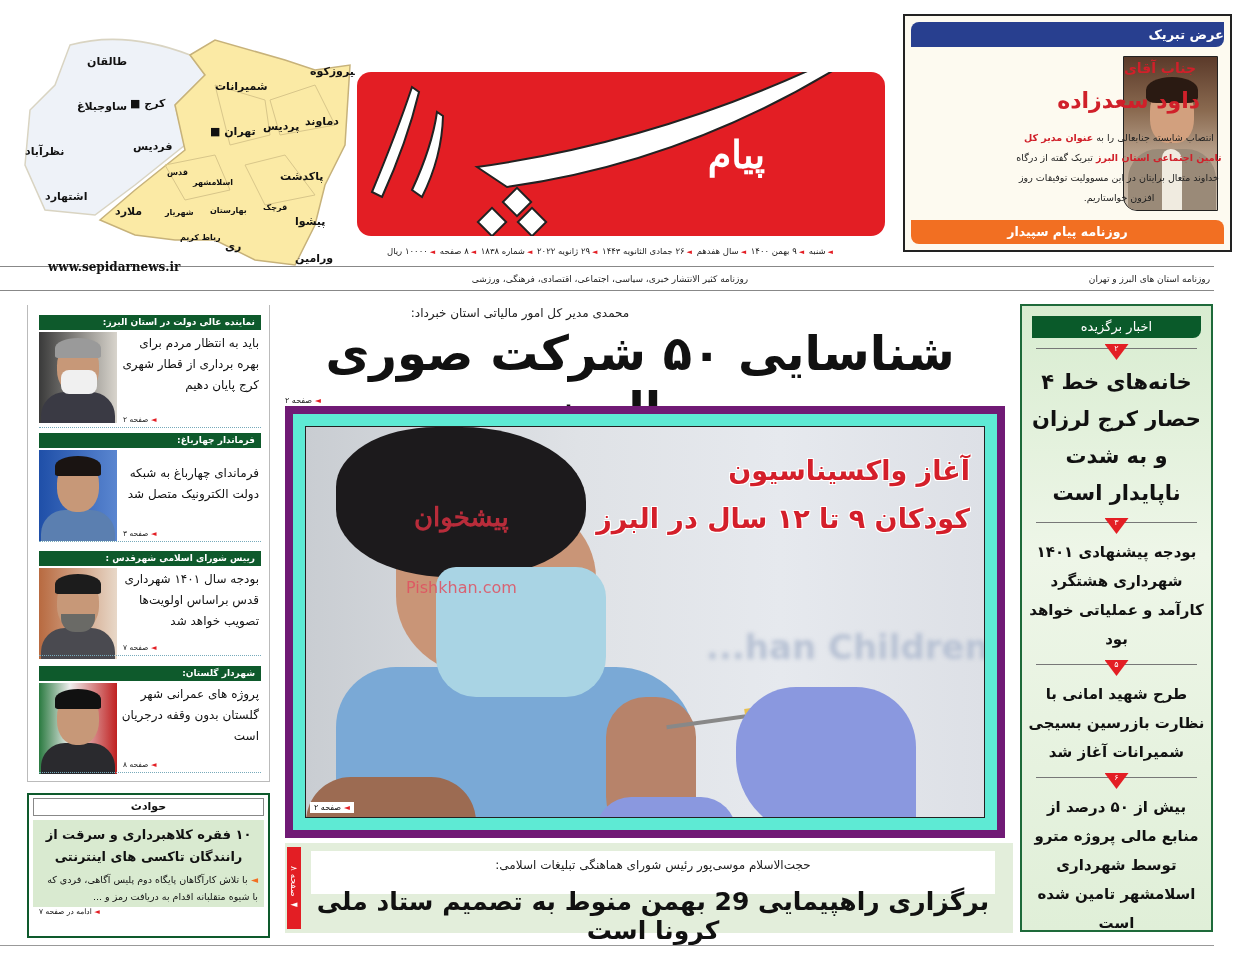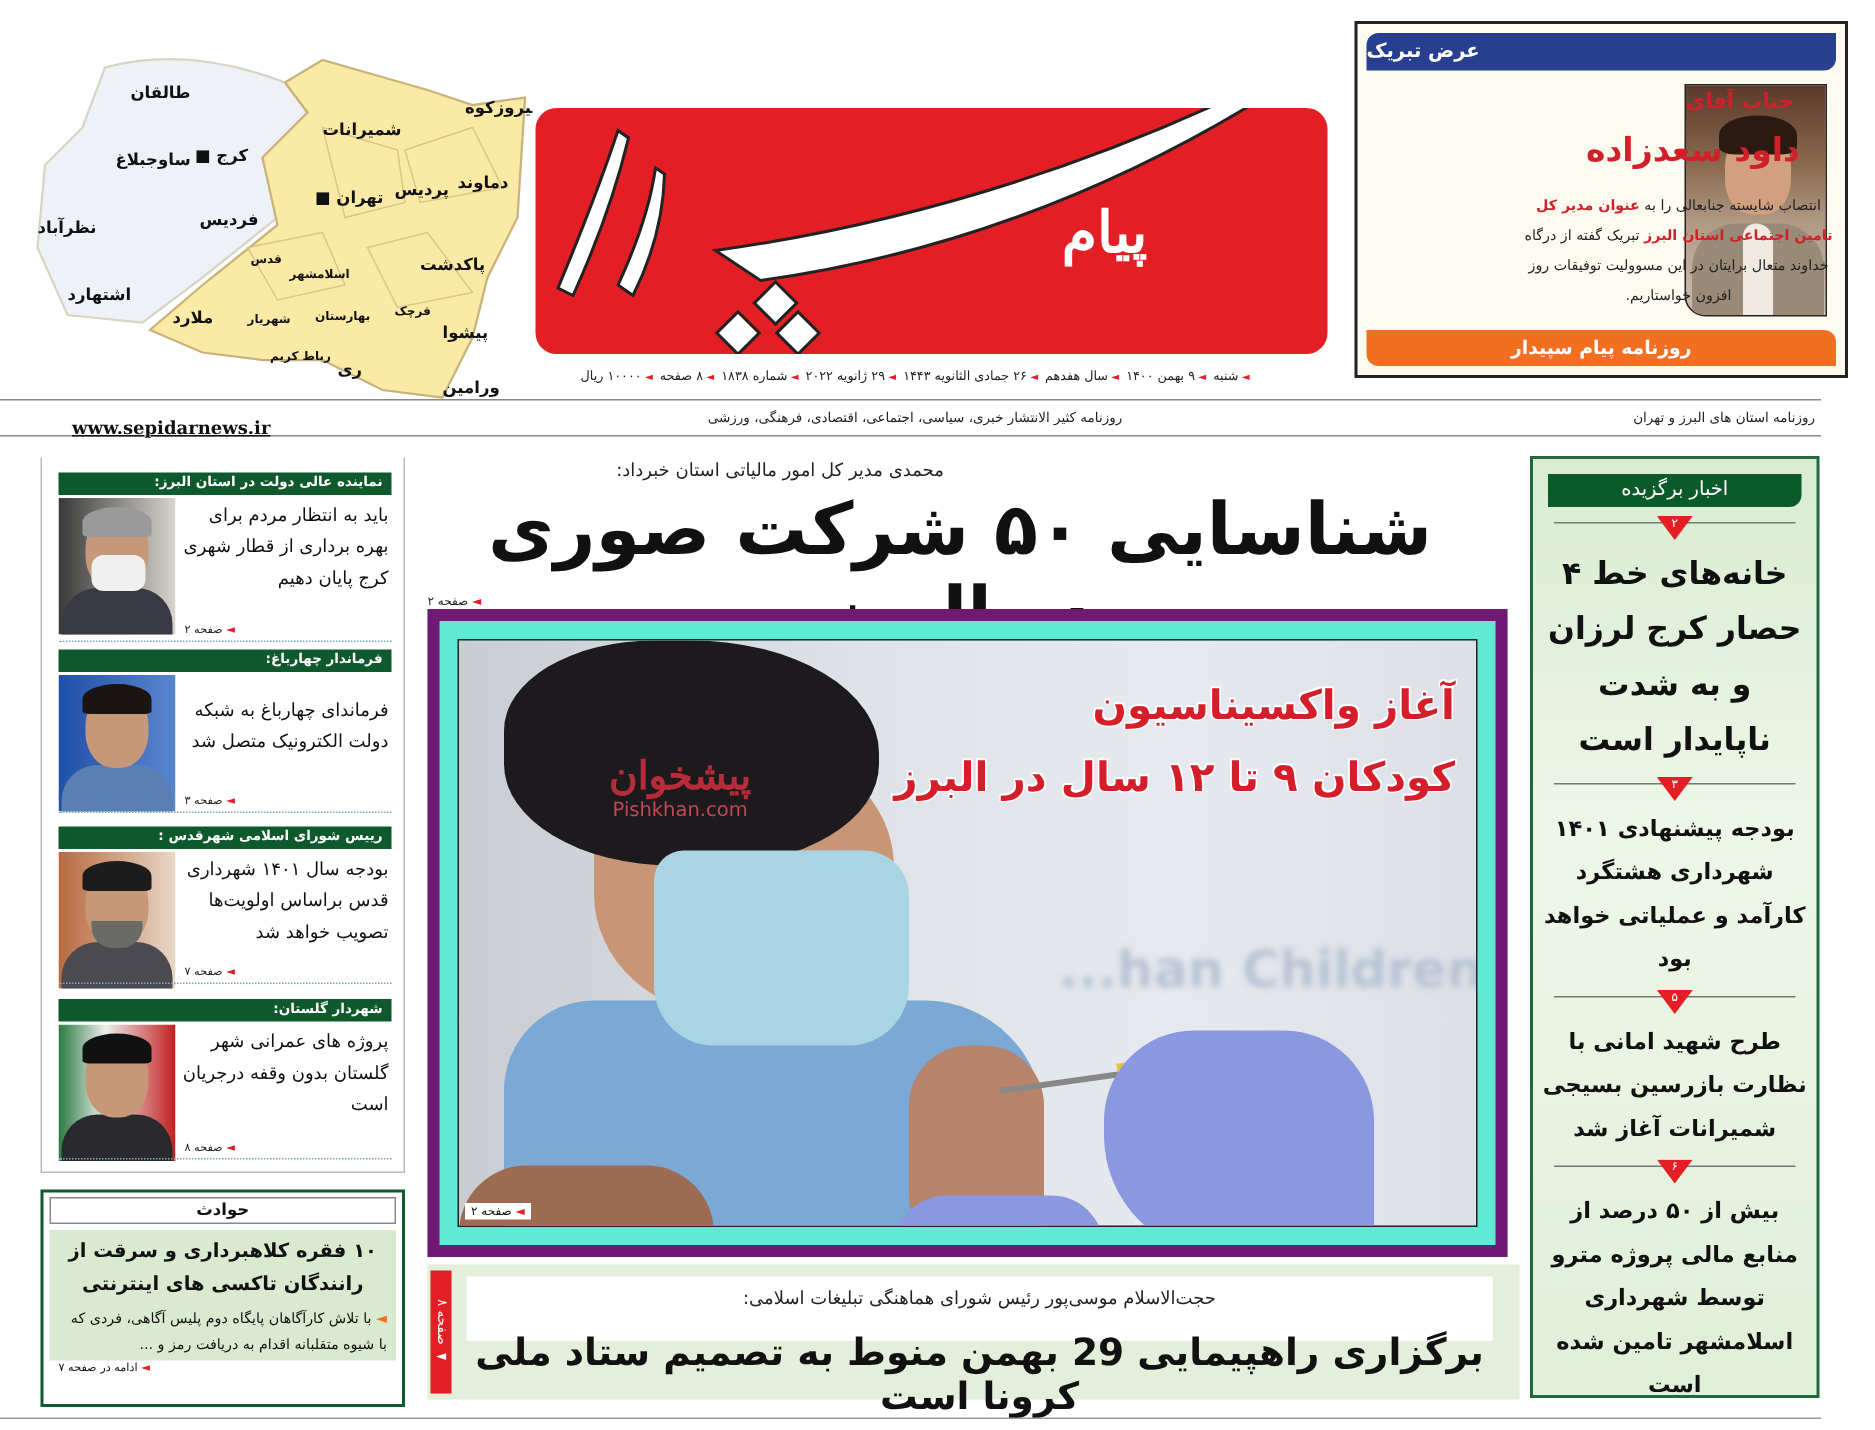--- a/index.html
+++ b/index.html
@@ -13,35 +13,35 @@
   .map .lbl.sm { font-size: 8px; }
 
   .logo { position: absolute; left: 357px; top: 72px; width: 528px; height: 164px; background: #e31e24; border-radius: 14px; overflow: hidden; }
   .logo svg { position: absolute; left: 0; top: 0; width: 100%; height: 100%; }
   .logo .payam { position: absolute; right: 120px; top: 60px; color: #fff; font-family: "DejaVu Serif", serif; font-size: 38px; font-weight: bold; }
 
   .dateline { position: absolute; left: 405px; top: 246px; width: 430px; font-size: 8.5px; color: #222; white-space: nowrap; text-align: right; }
   .dateline .tri { color: #e31e24; font-size: 7px; margin: 0 2px; }
 
   .congrats { position: absolute; left: 903px; top: 14px; width: 329px; height: 238px; border: 2px solid #222; background: #fdfaf0; }
-  .congrats .hdr { margin: 6px 6px 12px 6px; height: 25px; background: #283f8f; border-radius: 8px 0 8px 0; color: #fff; text-align: left; font-size: 13px; line-height: 25px; font-weight: bold; }
+  .congrats .hdr { margin: 6px 6px 12px 6px; height: 25px; background: #283f8f; border-radius: 8px 0 8px 0; color: #fff; text-align: right; font-size: 13px; line-height: 25px; font-weight: bold; }
   .congrats .photo { position: absolute; left: 11px; top: 40px; width: 95px; height: 155px; border-radius: 0 0 0 14px; overflow: hidden; background: linear-gradient(180deg,#5b3a2a 0%,#8a6a50 35%,#b29a84 60%,#cbbfb0 100%); }
   .congrats .photo .face { position: absolute; left: 26px; top: 28px; width: 44px; height: 58px; border-radius: 45% 45% 40% 40%; background: #d2a07e; }
   .congrats .photo .hair { position: absolute; left: 22px; top: 20px; width: 52px; height: 26px; border-radius: 50% 50% 20% 20%; background: #2a1a12; }
   .congrats .photo .suit { position: absolute; left: 4px; top: 92px; width: 88px; height: 70px; border-radius: 30px 30px 0 0; background: #9a8a78; }
   .congrats .photo .shirt { position: absolute; left: 38px; top: 92px; width: 20px; height: 70px; background: #f0ebe0; }
   .congrats .jenab { position: absolute; right: 34px; top: 44px; color: #d0202a; font-weight: bold; font-size: 14px; }
   .congrats .name { position: absolute; right: 30px; top: 72px; color: #d0202a; font-weight: bold; font-size: 22px; }
   .congrats .body { position: absolute; right: 6px; top: 112px; width: 210px; font-size: 9.5px; line-height: 20px; color: #222; text-align: center; }
   .congrats .body .red { color: #d0202a; font-weight: bold; }
   .congrats .foot { position: absolute; left: 6px; right: 6px; bottom: 6px; height: 24px; background: #f26f22; border-radius: 0 8px 0 8px; color: #fff; text-align: center; font-weight: bold; font-size: 12.5px; line-height: 24px; }
 
   .rule1 { position: absolute; left: 0; right: 36px; top: 266px; border-top: 1px solid #888; }
   .rule2 { position: absolute; left: 0; right: 36px; top: 290px; border-top: 1px solid #888; }
-  .website { position: absolute; left: 48px; top: 278px; font-family: "DejaVu Serif", serif; font-weight: bold; font-size: 12px; direction: ltr; text-decoration: underline; }
+  .website { position: absolute; left: 48px; top: 260px; font-family: "DejaVu Serif", serif; font-weight: bold; font-size: 12px; direction: ltr; }
   .tagline { position: absolute; left: 440px; top: 274px; width: 340px; text-align: center; font-size: 9px; color: #222; }
   .provinces { position: absolute; right: 40px; top: 274px; font-size: 9px; color: #222; }
 
   
   .picks { position: absolute; left: 1020px; top: 304px; width: 193px; height: 628px; border: 2px solid #1e6a3a; background: linear-gradient(180deg,#d8ecd0,#eef6e8 40%,#e0efd8); }
   .picks .ph { margin: 10px 10px 0 10px; height: 22px; background: #0a5a2a; color: #fff; text-align: center; font-size: 13px; line-height: 22px; border-radius: 0 0 8px 0; }
   .pick { position: relative; padding: 0 6px; text-align: center; }
   .pick .sep { position: relative; height: 18px; margin: 6px 8px 2px 8px; }
   .pick .sep::before { content: ""; position: absolute; left: 0; right: 0; top: 4px; border-top: 1px solid #777; }
   .pick .num { position: absolute; left: 50%; top: 0; transform: translateX(-50%); width: 24px; height: 16px; background: #e31e24; clip-path: polygon(0 0,100% 0,50% 100%); color: #fff; font-size: 8px; text-align: center; line-height: 10px; }
@@ -64,21 +64,21 @@
   .photo .shirt { position: absolute; left: 30px; top: 240px; width: 360px; height: 200px; background: #7aa9d6; border-radius: 60px 80px 0 0; }
   .photo .arm { position: absolute; left: 300px; top: 270px; width: 90px; height: 140px; background: #b7836a; border-radius: 40px; }
   .photo .hand { position: absolute; left: 0; top: 350px; width: 170px; height: 90px; background: #9c6b52; border-radius: 50px; }
   .photo .glove { position: absolute; left: 430px; top: 260px; width: 180px; height: 150px; background: #8a98df; border-radius: 60px 60px 20px 80px; }
   .photo .glove2 { position: absolute; left: 290px; top: 370px; width: 140px; height: 70px; background: #8a98df; border-radius: 50px; }
   .photo .syringe { position: absolute; left: 360px; top: 290px; width: 120px; height: 4px; background: #888; transform: rotate(-8deg); }
   .photo .vial { position: absolute; left: 440px; top: 280px; width: 28px; height: 28px; background: #e8c050; transform: rotate(-8deg); }
   .photo .overlay { position: absolute; right: 14px; top: 20px; text-align: right; color: #d41f2a; font-weight: bold; font-size: 27px; line-height: 48px; text-shadow: 1px 1px 0 #fff, -1px -1px 0 #fff, 1px -1px 0 #fff, -1px 1px 0 #fff; }
   .photo .wm { position: absolute; left: 100px; top: 75px; color: #d43040; text-align: center; opacity: 0.85; }
   .photo .wm .fa { font-size: 26px; font-weight: bold; font-family: "DejaVu Serif", serif; }
-  .photo .wm .en { font-size: 13px; direction: ltr; color: #e05060; }
+  .photo .wm .en { font-size: 16px; direction: ltr; color: #e05060; margin-top: 46px; }
   .photo .pgtag { position: absolute; left: 4px; bottom: 4px; background: #fff; font-size: 8px; padding: 1px 4px; }
 
   .sub-box { position: absolute; left: 285px; top: 843px; width: 728px; height: 90px; background: #e3eedb; }
   .sub-box .side { position: absolute; left: 2px; top: 4px; width: 14px; height: 82px; background: #e31e24; color: #fff; font-size: 9px; writing-mode: vertical-rl; text-align: center; line-height: 14px; }
   .sub-box .kick { position: absolute; left: 26px; top: 8px; right: 18px; height: 43px; background: #fff; text-align: center; font-size: 12px; line-height: 28px; color: #222; }
   .sub-box .hd { position: absolute; left: 26px; right: 18px; top: 44px; text-align: center; font-size: 25px; font-weight: bold; color: #111; }
 
   
   .leftcol { position: absolute; left: 27px; top: 305px; width: 243px; height: 477px; border: 1px solid #bbb; border-top: none; background: #fff; }
   .story { position: absolute; left: 11px; width: 222px; }

